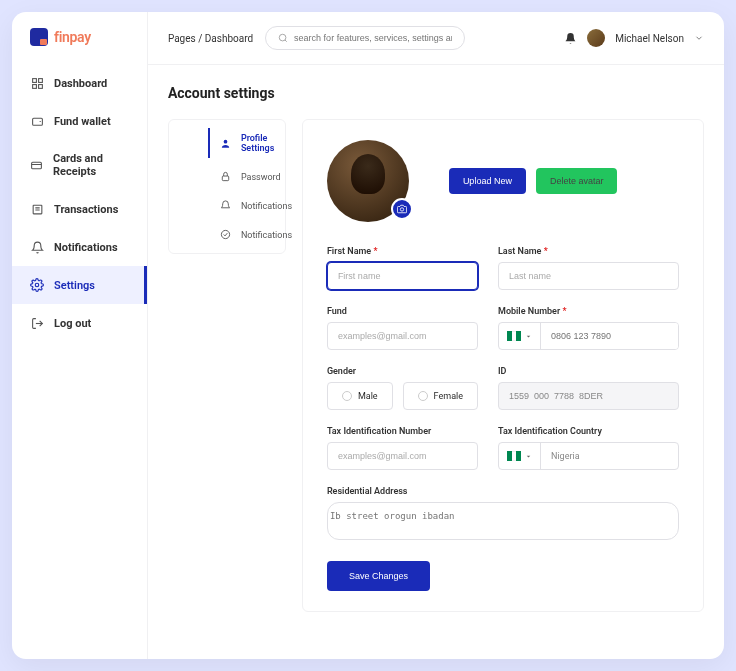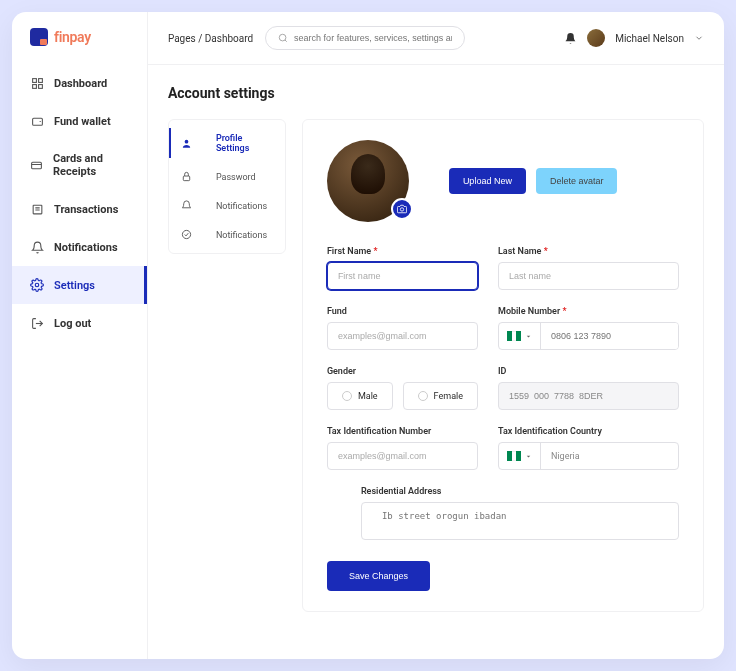--- a/index.html
+++ b/index.html
@@ -146,26 +146,27 @@
       width: 118px;
       background: #fff;
       border: 1px solid #f0f0f2;
       border-radius: 6px;
       padding: 4px 0;
       height: fit-content;
     }
     .settings-nav-item {
       display: flex;
       align-items: center;
-      gap: 24px;
+      gap: 10px;
       padding: 9px 12px;
       font-size: 9px;
       color: #555;
       cursor: pointer;
       position: relative;
+      margin-left: 39px;
     }
     .settings-nav-item.active {
       color: #1a2bb8;
       font-weight: 600;
     }
     .settings-nav-item.active::before {
       content: '';
       position: absolute;
       left: 0;
       top: 4px;
@@ -218,28 +219,28 @@
       color: #fff;
     }
     .btn {
       padding: 8px 14px;
       border-radius: 4px;
       font-size: 9px;
       border: none;
       cursor: pointer;
     }
     .btn-primary { background: #1a2bb8; color: #fff; }
-    .btn-secondary { background: #7dd3fc; color: #444; }
+    .btn-secondary { background: #22c55e; color: #444; }
     .btn-group { display: flex; gap: 10px; }
     .form-grid {
       display: grid;
       grid-template-columns: 1fr 1fr;
       gap: 16px 20px;
     }
-    .form-field.full { grid-column: 1 / -1; margin-left: 34px; }
+    .form-field.full { grid-column: 1 / -1; }
     .form-label {
       font-size: 9px;
       color: #333;
       font-weight: 600;
       display: block;
       margin-bottom: 6px;
     }
     .required { color: #e02020; }
     .input {
       width: 100%;
@@ -295,22 +296,22 @@
     }
     .radio-circle {
       width: 10px;
       height: 10px;
       border: 1px solid #ccc;
       border-radius: 50%;
     }
     .textarea {
       width: 100%;
       border: 1px solid #e0e0e5;
-      border-radius: 4px;
-      padding: 8px 20px;
+      border-radius: 12px;
+      padding: 8px 2px;
       font-size: 9px;
       resize: none;
       height: 38px;
       outline: none;
     }
     .save-row { margin-top: 18px; }
     .btn-save { padding: 10px 22px; }
     svg { display: block; }
   </style>
 </head>

